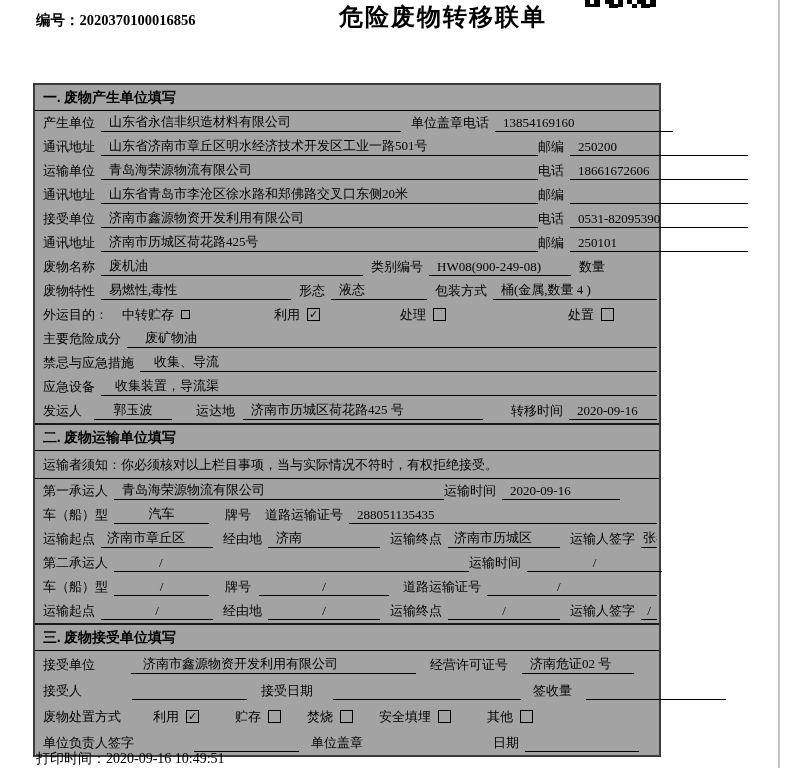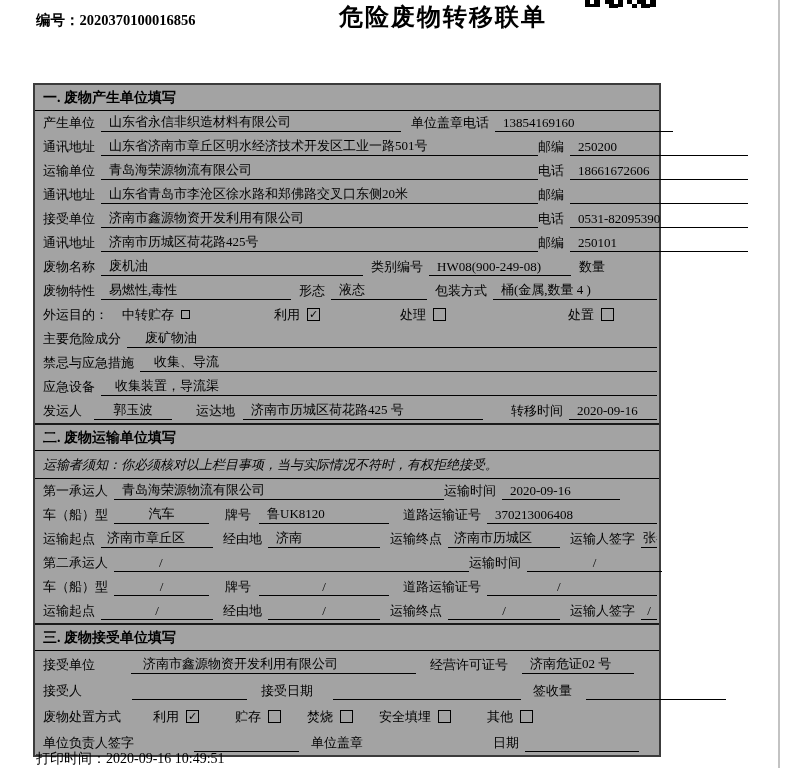--- a/index.html
+++ b/index.html
@@ -12,21 +12,21 @@
   .serial { position:absolute; left:36px; top:11px; font-size:14.5px; white-space:nowrap;font-weight:bold; }
   .doc-title { position:absolute; left:90px; right:0; top:1px; text-align:center;
     font-size:24px; font-weight:bold; letter-spacing:2px; }
   .qr { position:absolute; left:585px; top:0; width:72px; height:11px; }
   .page-edge { position:absolute; right:16px; top:0; bottom:0; width:2px; background:#c3c3c3; }
 
   .form-table { position:absolute; left:33px; top:45px; width:628px; border:2px solid #3c3c3c; background:#a3a3a3;margin-top:38px; }
   .sec { border-top:2px solid #1a1a1a; }
   .sec.first { border-top:none; }
   .sec-title { font-weight:bold; font-size:14px; padding:4px 8px 3px 8px; border-bottom:1px solid #000; }
-  .notice { font-size:13px; padding:5px 8px 4px 8px; border-bottom:1px solid #000;font-style:italic; }
+  .notice { font-size:13px; padding:5px 8px 4px 8px; border-bottom:1px solid #000; }
 
   .row { display:flex; align-items:flex-end; height:24px; padding:0 2px 3px 8px; font-size:13px; }
   .sec3 .row { height:26px; }
   .lbl { white-space:nowrap; flex:none; }
   .u { border-bottom:1px solid #000; white-space:nowrap; flex:none;
        margin-left:6px; padding:0 2px 0 8px; overflow:hidden; min-height:16px; }
   .uc { text-align:center; padding:0 2px; }
   .fill { flex:1 1 auto; }
   .sp { flex:1 1 auto; }
   .cb { display:inline-flex; align-items:center; flex:none; }
@@ -183,23 +183,22 @@
       <span class="u" style="width:330px">青岛海荣源物流有限公司</span>
       <span class="sp"></span>
       <span class="lbl">运输时间</span>
       <span class="u" style="width:118px;margin-right:100px">2020-09-16</span>
     </div>
 
     <div class="row">
       <span class="lbl">车（船）型</span>
       <span class="u uc" style="width:95px">汽车</span>
       <span class="lbl" style="margin-left:16px">牌号</span>
-      <span class="u" style="width:130px;margin-left:8px">鲁UK8120</span>
       <span class="lbl" style="margin-left:14px">道路运输证号</span>
-      <span class="u fill">370213006408</span>
+      <span class="u fill">288051135435</span>
     </div>
 
     <div class="row">
       <span class="lbl">运输起点</span>
       <span class="u" style="width:112px;padding-left:6px">济南市章丘区</span>
       <span class="lbl" style="margin-left:10px">经由地</span>
       <span class="u" style="width:112px">济南</span>
       <span class="lbl" style="margin-left:10px">运输终点</span>
       <span class="u" style="width:112px;padding-left:6px">济南市历城区</span>
       <span class="lbl" style="margin-left:10px">运输人签字</span>

